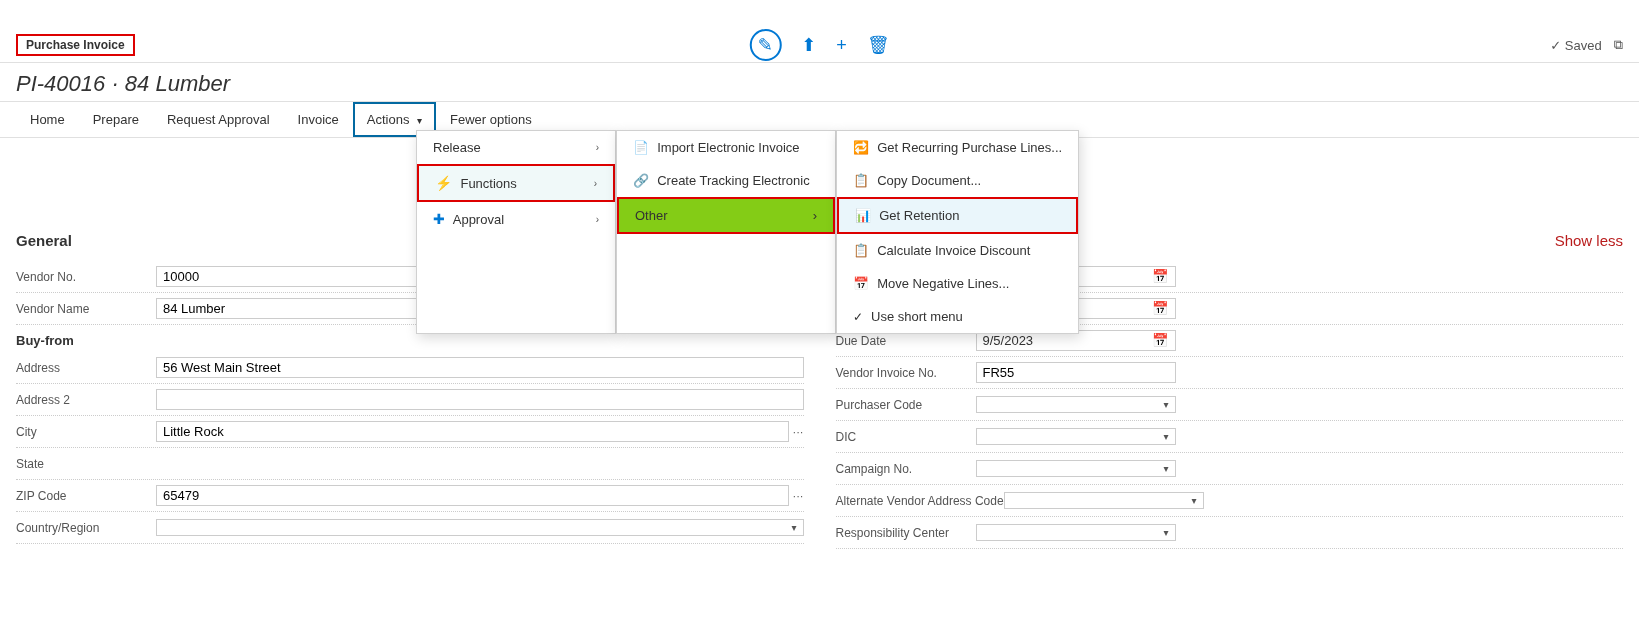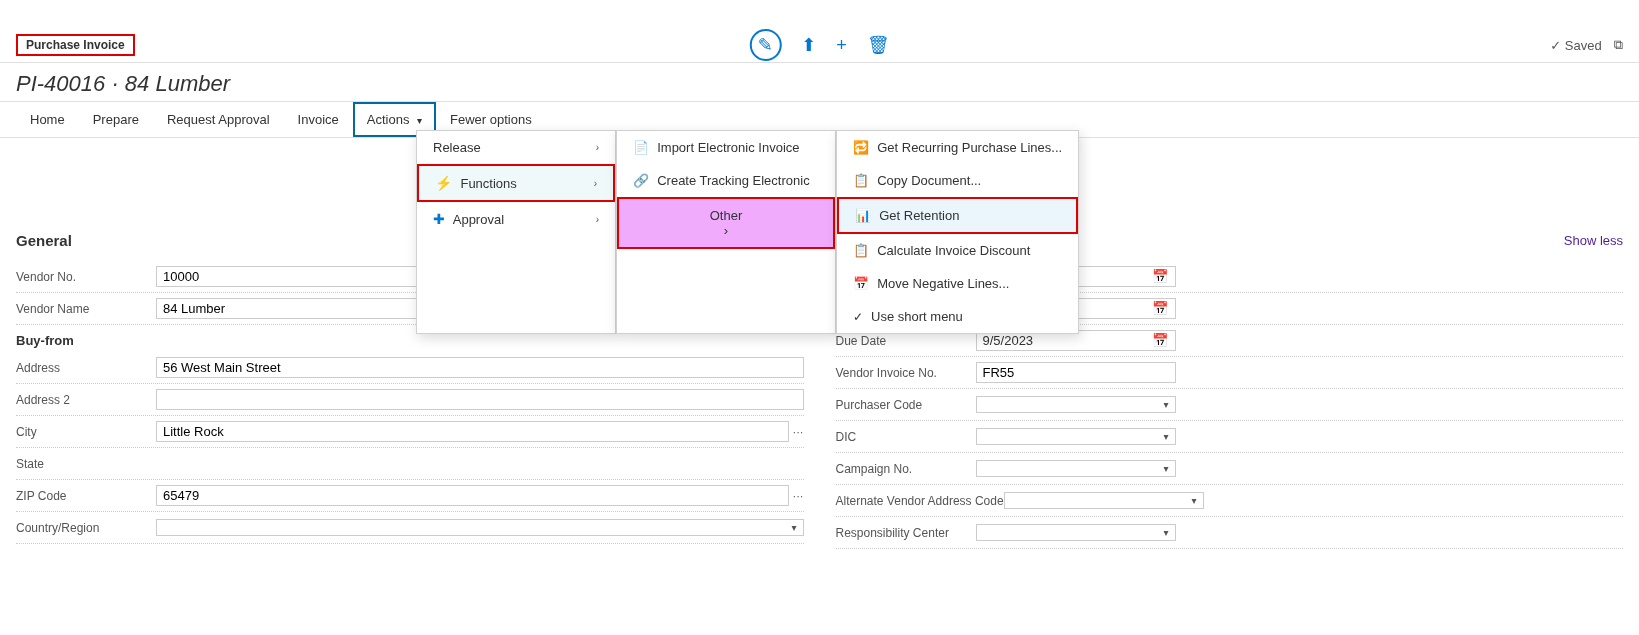--- a/index.html
+++ b/index.html
@@ -23,21 +23,21 @@
     .nav-tab.active-menu { border: 2px solid #0369a1; padding: 8px 12px; }
     .nav-tab .arrow { font-size: 10px; margin-left: 4px; }
 
     
     .content { display: flex; height: calc(635px - 130px); overflow: hidden; align-items: center; }
     .main-content { flex: 1; padding: 10px 16px; overflow-y: auto; }
 
     
     .section-header { display: flex; justify-content: space-between; align-items: center; margin-bottom: 12px; }
     .section-title { font-size: 15px; font-weight: 600; }
-    .show-less { color: #4c1d95; cursor: pointer; font-size: 13px; }
+    .show-less { color: #b91c1c; cursor: pointer; font-size: 15px; }
 
     
     .form-grid { display: grid; grid-template-columns: 1fr 1fr; gap: 0 32px; }
     .field-row { display: flex; align-items: center; padding: 4px 0; border-bottom: 1px dotted #ccc; min-height: 32px; }
     .field-label { color: #555; font-size: 12px; min-width: 140px; flex-shrink: 0; }
     .field-input-box { border: 1px solid #ccc; padding: 2px 6px; font-size: 13px; width: 100%; background: #fff; }
     .field-with-dots { display: flex; align-items: center; gap: 4px; }
     .dots-btn { background: none; border: none; cursor: pointer; color: #555; font-size: 11px; }
     .dropdown-field { display: flex; align-items: center; border: 1px solid #ccc; padding: 2px 6px; background: #fff; }
     .dropdown-arrow { font-size: 10px; color: #555; }
@@ -249,21 +249,21 @@
         <span class="submenu-item-icon">📄</span>
         <span>Import Electronic Invoice</span>
       </span>
     </div>
     <div class="submenu-item">
       <span class="item-left">
         <span class="submenu-item-icon">🔗</span>
         <span>Create Tracking Electronic</span>
       </span>
     </div>
-    <div class="submenu-item" style="border:2px solid #d00; background:#f0abfc;flex-direction:column;">
+    <div class="submenu-item" style="border:2px solid #d00; background:#84cc16;">
       <span class="item-left">
         <span>Other</span>
       </span>
       <span class="chevron">›</span>
     </div>
   </div>
 
   <div class="third-menu">
     <div class="third-item">
       <span class="submenu-item-icon">🔁</span>

